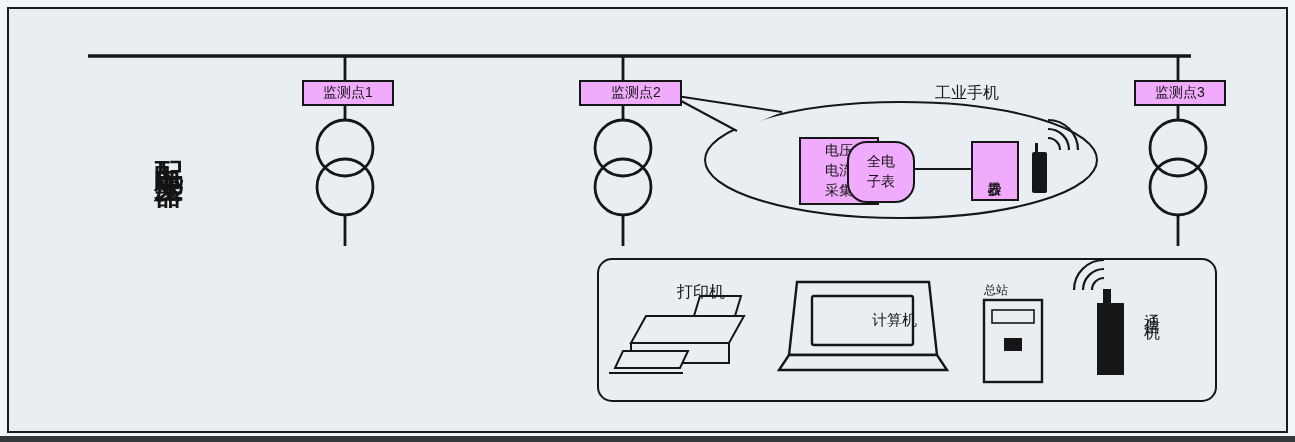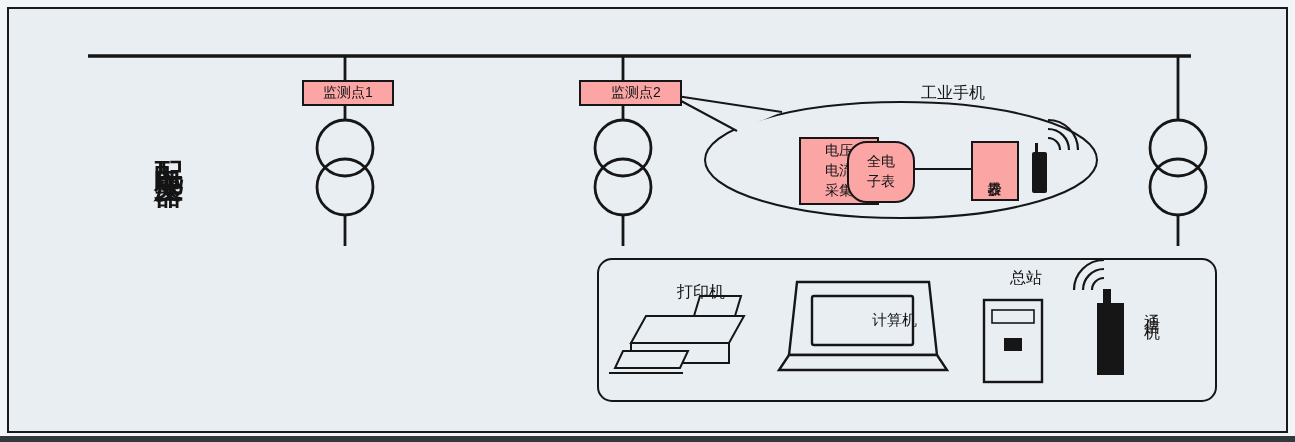--- a/index.html
+++ b/index.html
@@ -9,40 +9,40 @@
     overflow:hidden;
   }
   .frame{
     position:absolute;left:7px;top:7px;right:7px;bottom:9px;
     border:2px solid #1a1a1a;background:#e9eef3;
   }
   .edge-bottom{position:absolute;left:0;right:0;bottom:0;height:6px;background:#33383c;}
   .art{position:absolute;left:0;top:0;width:1295px;height:442px;}
   .label{position:absolute;}
   .node-box{
-    position:absolute;border:2px solid #161616;background:#fca5a5;
+    position:absolute;border:2px solid #161616;background:#f0abfc;
     display:flex;align-items:center;justify-content:center;font-size:14px;
   }
   .pre{white-space:pre-line;text-align:center;line-height:1.42;}
   .vtext{writing-mode:vertical-rl;text-orientation:upright;}
   .mp1{left:302px;top:80px;width:88px;height:22px;}
   .mp2{left:579px;top:80px;width:88px;height:22px;padding-left:11px;}
   .mp3{left:1134px;top:80px;width:88px;height:22px;}
   .left-label{left:149px;top:137px;font-size:29px;font-weight:700;letter-spacing:5px;}
-  .callout-title{left:907px;top:83px;width:92px;text-align:center;font-size:16px;}
+  .callout-title{left:907px;top:83px;width:92px;text-align:right;font-size:16px;}
   .box-collector{left:799px;top:137px;width:76px;height:64px;}
   .box-meter{left:847px;top:141px;width:64px;height:58px;border-radius:20px;}
   .box-reader{left:971px;top:141px;width:44px;height:56px;}
   .station-outline{
     position:absolute;left:597px;top:258px;width:616px;height:140px;
     border:2.5px solid #161616;border-radius:15px;
   }
   .printer-label{left:661px;top:282px;width:80px;text-align:center;font-size:16px;}
   .computer-label{left:812px;top:311px;width:101px;text-align:center;font-size:15px;padding-left:32px;}
-  .master-label{left:984px;top:268px;width:58px;text-align:right;font-size:16px;}
+  .master-label{left:984px;top:282px;width:58px;text-align:left;font-size:12px;}
   .comm-label{left:1141px;top:301px;font-size:16px;letter-spacing:5px;}
 </style>
 </head>
 <body>
 
 <div class="canvas">
   <div class="frame"></div>
   <div class="edge-bottom"></div>
 
   <div class="station-outline"></div>
@@ -123,20 +123,23 @@
   </svg>
 
   <div class="label left-label vtext">配电变压器</div>
 
   <div class="node-box mp1">
     <span>监测点1</span>
   </div>
   <div class="node-box mp2">
     <span>监测点2</span>
   </div>
+  <div class="node-box mp3">
+    <span>监测点3</span>
+  </div>
 
   <div class="label callout-title">工业手机</div>
 
   <div class="node-box box-collector">
     <span class="pre">电压
 电流
 采集</span>
   </div>
   <div class="node-box box-meter">
     <span class="pre">全电

